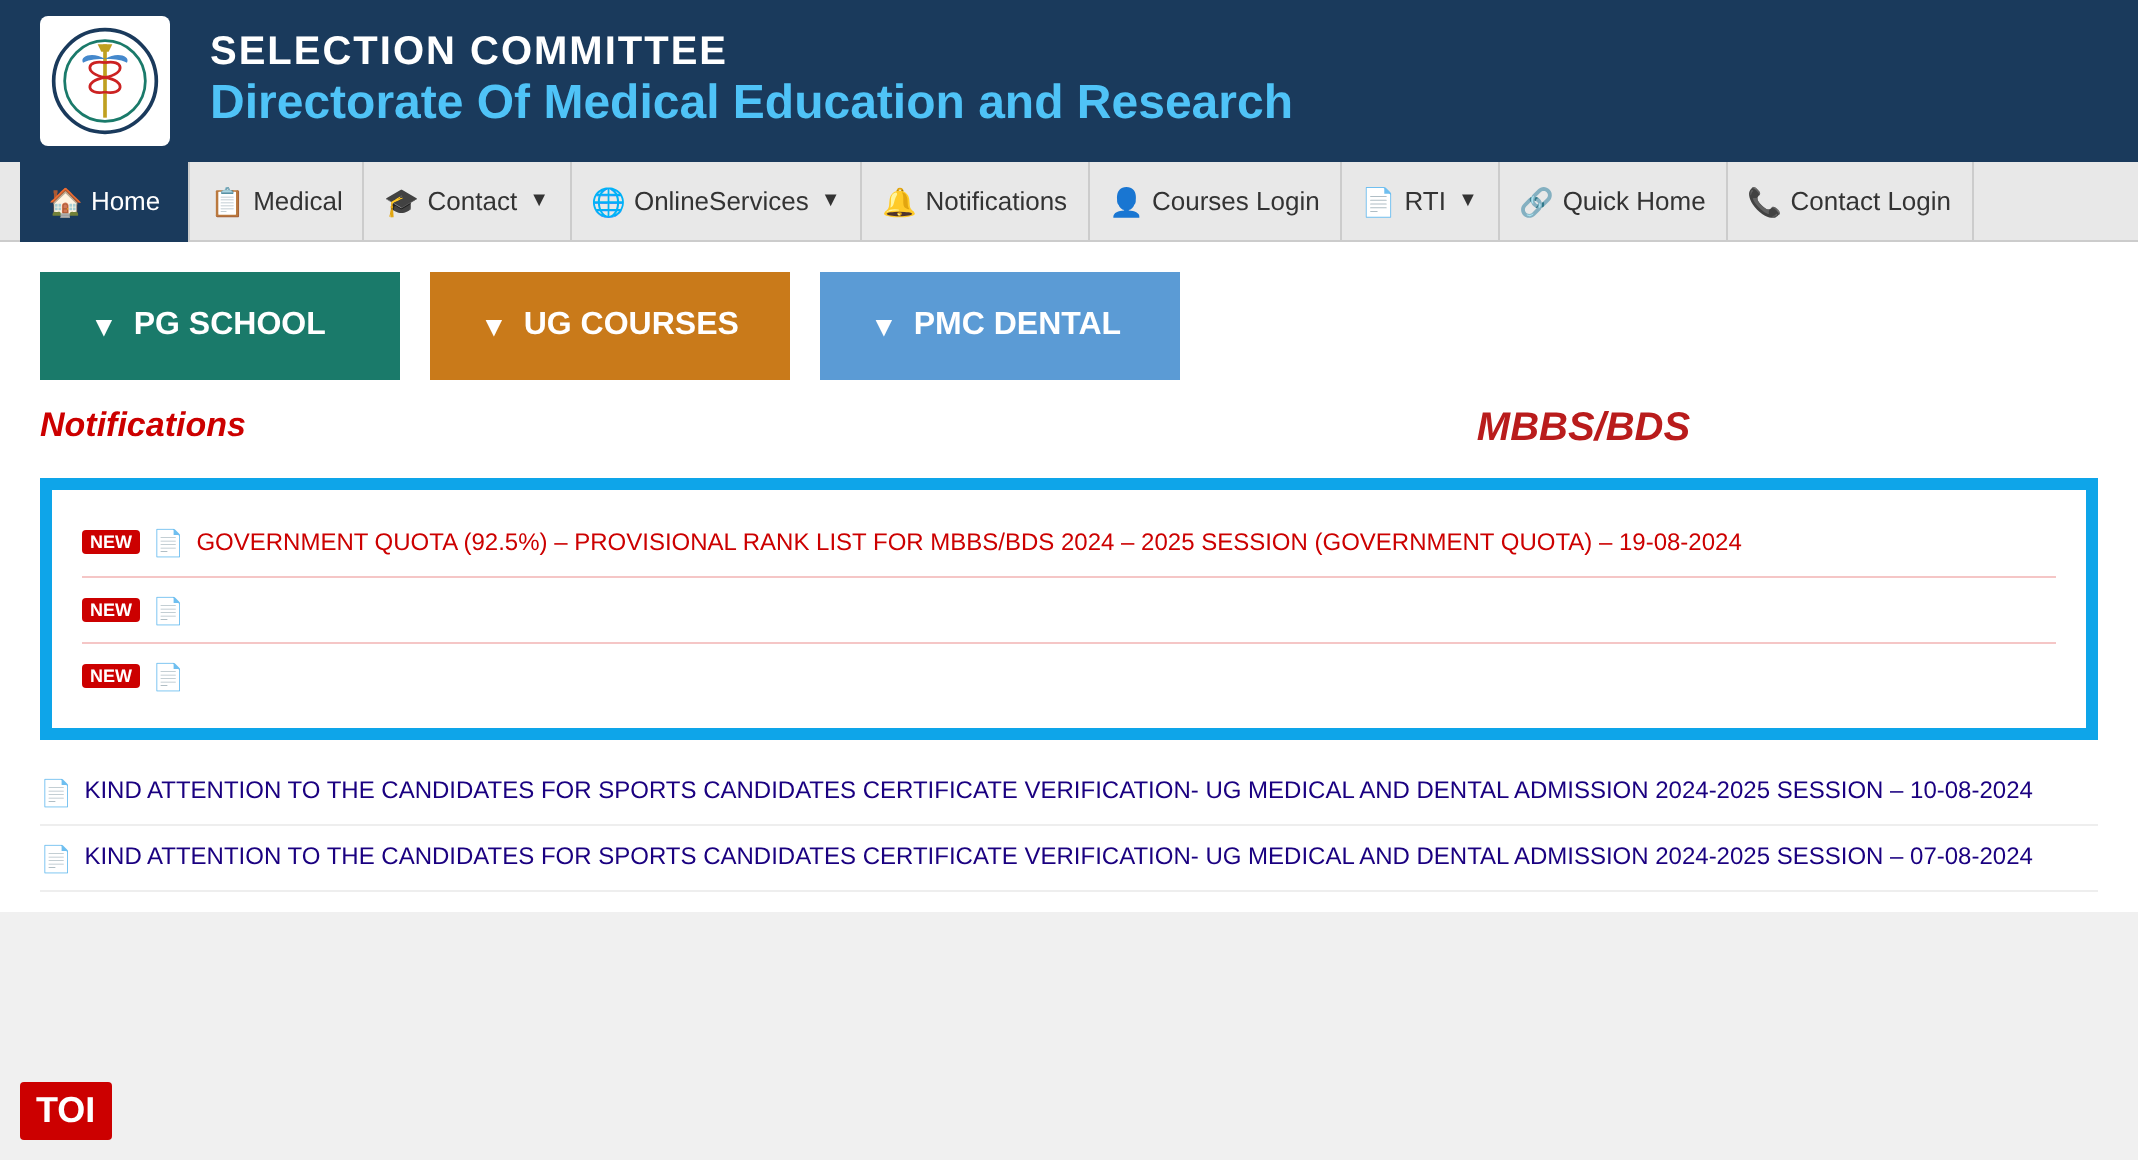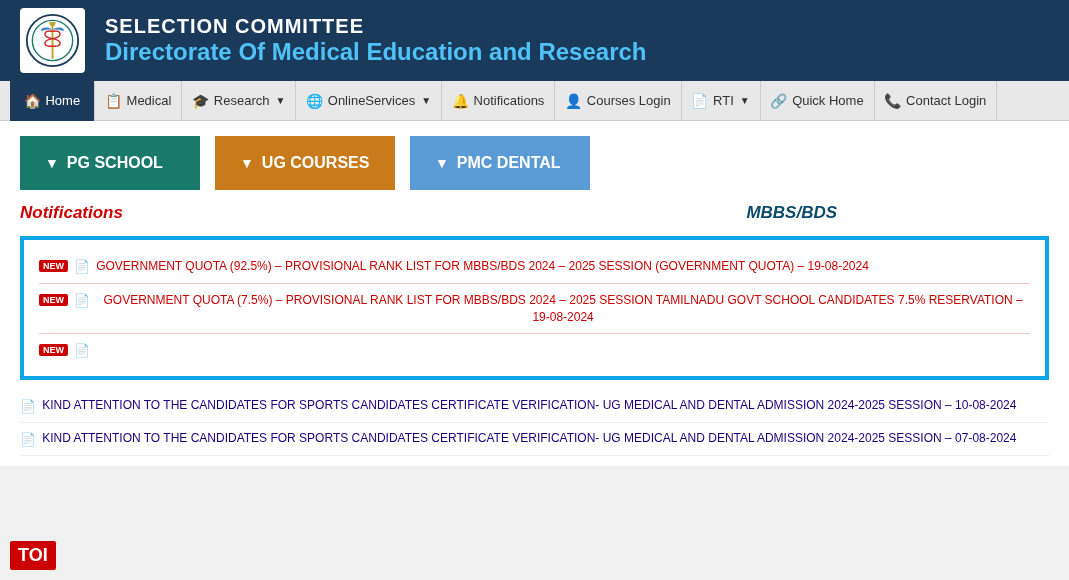--- a/index.html
+++ b/index.html
@@ -110,37 +110,37 @@
       background: white;
     }
     .section-header-notif {
       color: #cc0000;
       font-size: 17px;
       font-weight: bold;
       font-style: italic;
       flex: 1;
     }
     .section-header-mbbs {
-      color: #0c4a6e;
-      font-size: 17px;
+      color: #b91c1c;
+      font-size: 20px;
       font-weight: bold;
       font-style: italic;
       flex: 1;
       text-align: center;
     }
 
     
     .content-area {
       background: white;
       padding: 5px 20px 10px 20px;
     }
 
     
     .red-box {
-      border: 4px solid #0ea5e9;
+      border: 6px solid #0ea5e9;
       padding: 10px 15px;
       margin-bottom: 10px;
     }
     .notif-item {
       display: flex;
       align-items: flex-start;
       gap: 6px;
       padding: 8px 0;
       font-size: 12.5px;
       color: #cc0000;
@@ -225,21 +225,21 @@
   <div class="nav-item">
     <span class="nav-icon">🏠</span>
     <span>Home</span>
   </div>
   <div class="nav-item">
     <span class="nav-icon">📋</span>
     <span>Medical</span>
   </div>
   <div class="nav-item">
     <span class="nav-icon">🎓</span>
-    <span>Research</span>
+    <span>Contact</span>
     <span class="arrow">▼</span>
   </div>
   <div class="nav-item">
     <span class="nav-icon">🌐</span>
     <span>OnlineServices</span>
     <span class="arrow">▼</span>
   </div>
   <div class="nav-item">
     <span class="nav-icon">🔔</span>
     <span>Notifications</span>
@@ -289,21 +289,20 @@
 
     <div class="notif-item">
       <span class="new-badge">NEW</span>
       <span class="pdf-icon">📄</span>
       <span class="notif-text">GOVERNMENT QUOTA (92.5%) – PROVISIONAL RANK LIST FOR MBBS/BDS 2024 – 2025 SESSION (GOVERNMENT QUOTA) – 19-08-2024</span>
     </div>
 
     <div class="notif-item">
       <span class="new-badge">NEW</span>
       <span class="pdf-icon">📄</span>
-      <span class="notif-text">GOVERNMENT QUOTA (7.5%) – PROVISIONAL RANK LIST FOR MBBS/BDS 2024 – 2025 SESSION TAMILNADU GOVT SCHOOL CANDIDATES 7.5% RESERVATION – 19-08-2024</span>
     </div>
 
     <div class="notif-item">
       <span class="new-badge">NEW</span>
       <span class="pdf-icon">📄</span>
     </div>
 
   </div>
 
   <div class="normal-notif">

